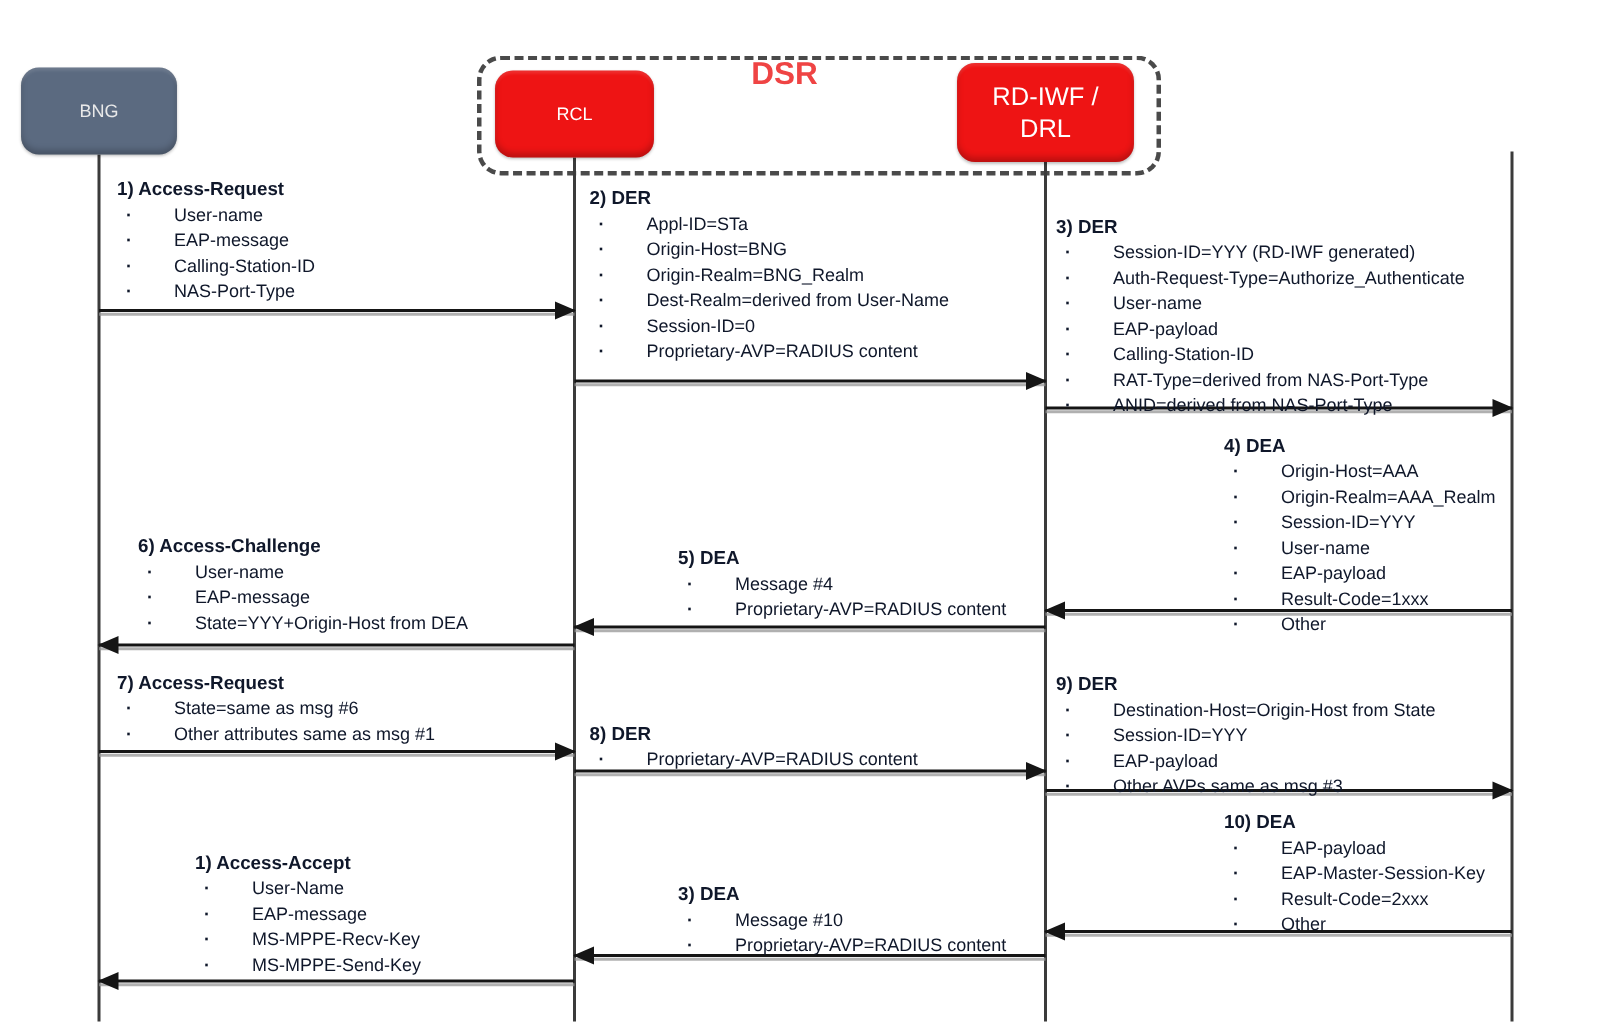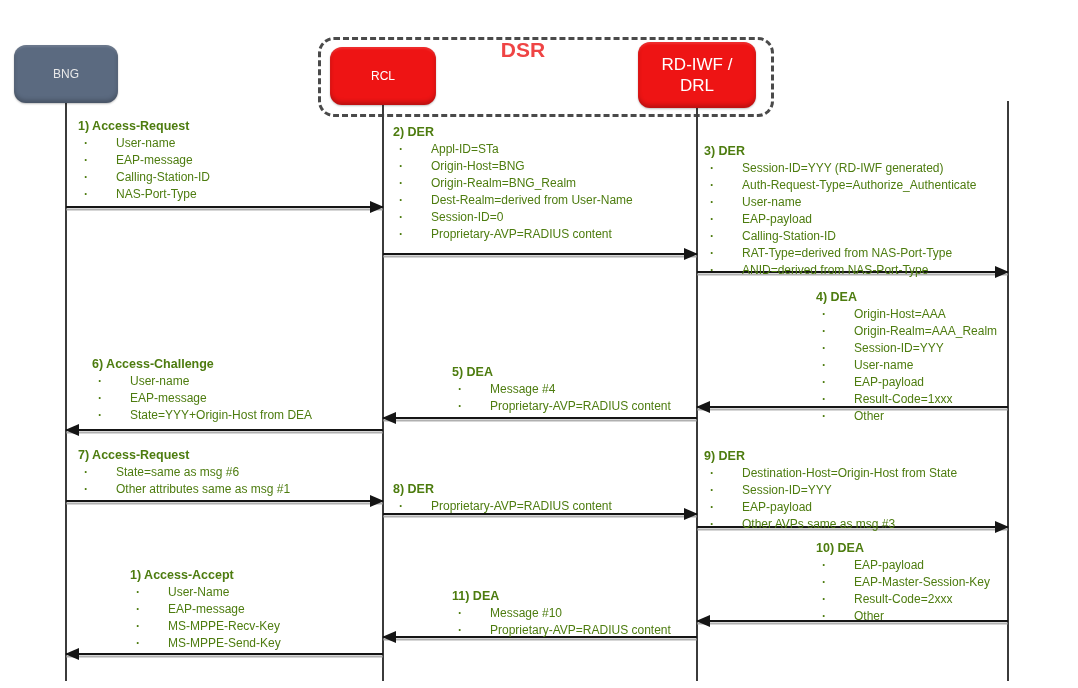--- a/index.html
+++ b/index.html
@@ -23,21 +23,21 @@
 
   
   .arrow{position:absolute;height:2px;background:#151515;z-index:2;
          box-shadow:0 2.5px 0 rgba(150,150,150,.75);}
   .arrow.right::after{content:'';position:absolute;right:-1px;top:-5px;width:0;height:0;
          border-left:14px solid #151515;border-top:6px solid transparent;border-bottom:6px solid transparent;}
   .arrow.left::before{content:'';position:absolute;left:-1px;top:-5px;width:0;height:0;
          border-right:14px solid #151515;border-top:6px solid transparent;border-bottom:6px solid transparent;}
 
   
-  .msg{position:absolute;font-size:12px;line-height:17px;color:#4d7c0f;z-index:2;}
+  .msg{position:absolute;font-size:12px;line-height:17px;color:#0f172a;z-index:2;}
   .msg-title{font-weight:bold;font-size:12.5px;}
   .msg ul{margin:0;padding:0;list-style:none;}
   .msg li{position:relative;padding-left:38px;}
   .msg li::before{content:'\00B7';position:absolute;left:6px;top:0;font-weight:bold;}
 </style>
 </head>
 <body>
 
 <div class="stage">
 
@@ -167,21 +167,21 @@
     <div class="msg-title">10) DEA</div>
     <ul>
         <li>EAP-payload</li>
         <li>EAP-Master-Session-Key</li>
         <li>Result-Code=2xxx</li>
         <li>Other</li>
       </ul>
   </div>
 
   <div class="msg" style="left:452px;top:588px;width:255px;">
-    <div class="msg-title">11) DEA</div>
+    <div class="msg-title">3) DEA</div>
     <ul>
         <li>Message #10</li>
         <li>Proprietary-AVP=RADIUS content</li>
       </ul>
   </div>
 
   <div class="msg" style="left:130px;top:567px;width:260px;">
     <div class="msg-title">1)  Access-Accept</div>
     <ul>
         <li>User-Name</li>

